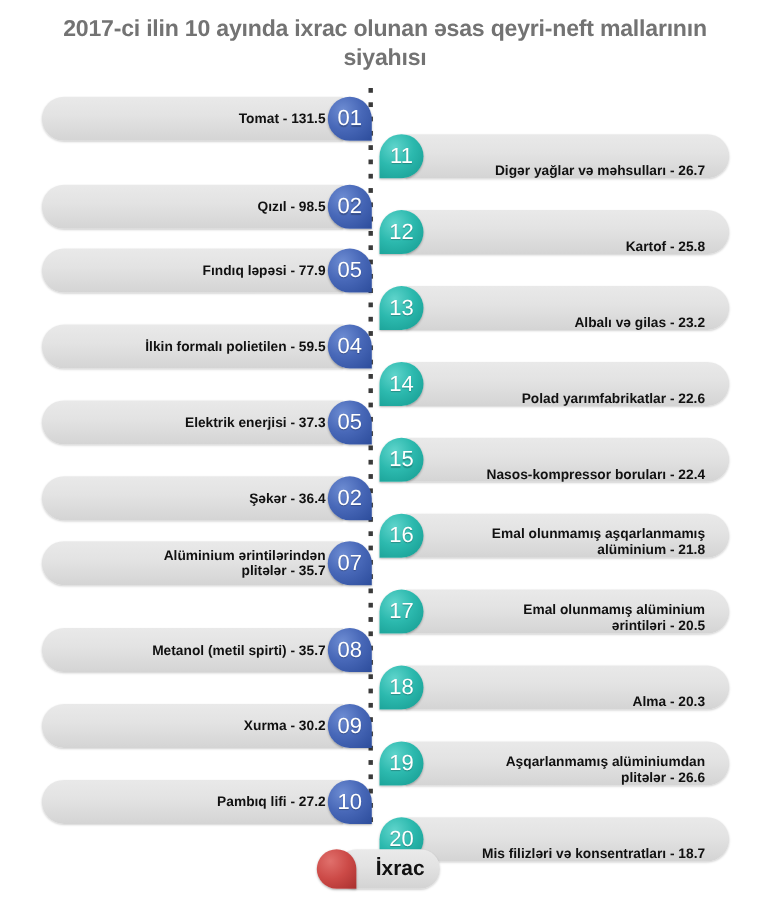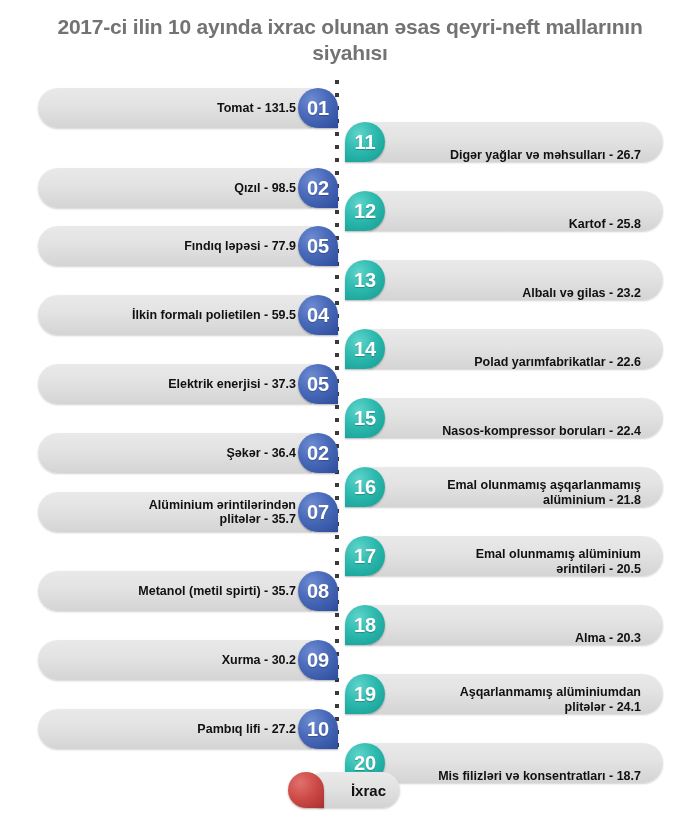--- a/index.html
+++ b/index.html
@@ -93,21 +93,21 @@
   
   .badge {
     position: absolute;
     top: 0;
     width: 40px;
     height: 40px;
     display: flex;
     align-items: center;
     justify-content: center;
     font-size: 20px;
-    font-weight: bold;
+    font-weight: normal;
     color: #ffffff;
     text-shadow: 0 1px 1px rgba(0,0,0,0.25);
   }
   .badge.blue {
     right: 0;
     border-radius: 20px 20px 0 20px;
     background: radial-gradient(circle at 34% 30%, #6d8cd2 0%, #4868b8 45%, #2c4c9b 100%);
     box-shadow: 0 1px 2px rgba(0,0,0,0.3);
   }
   .badge.teal {
@@ -133,21 +133,21 @@
     height: 36px;
     border-radius: 18px;
     background: linear-gradient(to bottom, #eaeaea 0%, #e2e2e2 45%, #d3d3d3 100%);
     box-shadow: 0 1px 2px rgba(0,0,0,0.18);
     display: flex;
     align-items: center;
     justify-content: flex-end;
     padding-right: 14px;
   }
   .footer-label {
-    font-size: 15px;
+    font-size: 19px;
     font-weight: bold;
     color: #111111;
   }
   .footer-dot {
     position: absolute;
     left: 0;
     top: 0;
     width: 36px;
     height: 36px;
     border-radius: 18px 18px 0 18px;
@@ -272,21 +272,21 @@
       </div>
       <div class="row right" style="top: 525px;">
         <div class="pill">
           <span class="label">Alma - 20.3</span>
         </div>
         <div class="badge teal">18</div>
       </div>
       <div class="row right" style="top: 594px;">
         <div class="pill">
           <span class="label">Aşqarlanmamış alüminiumdan
-plitələr - 24.1</span>
+plitələr - 26.6</span>
         </div>
         <div class="badge teal">19</div>
       </div>
       <div class="row right" style="top: 663px;">
         <div class="pill">
           <span class="label">Mis filizləri və konsentratları - 18.7</span>
         </div>
         <div class="badge teal">20</div>
       </div>
     </div>

